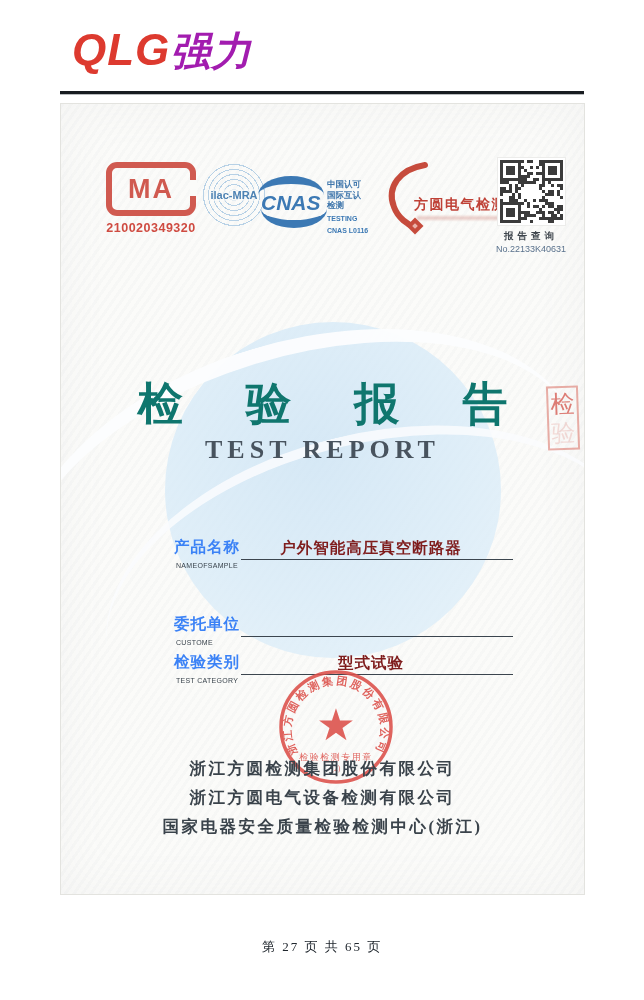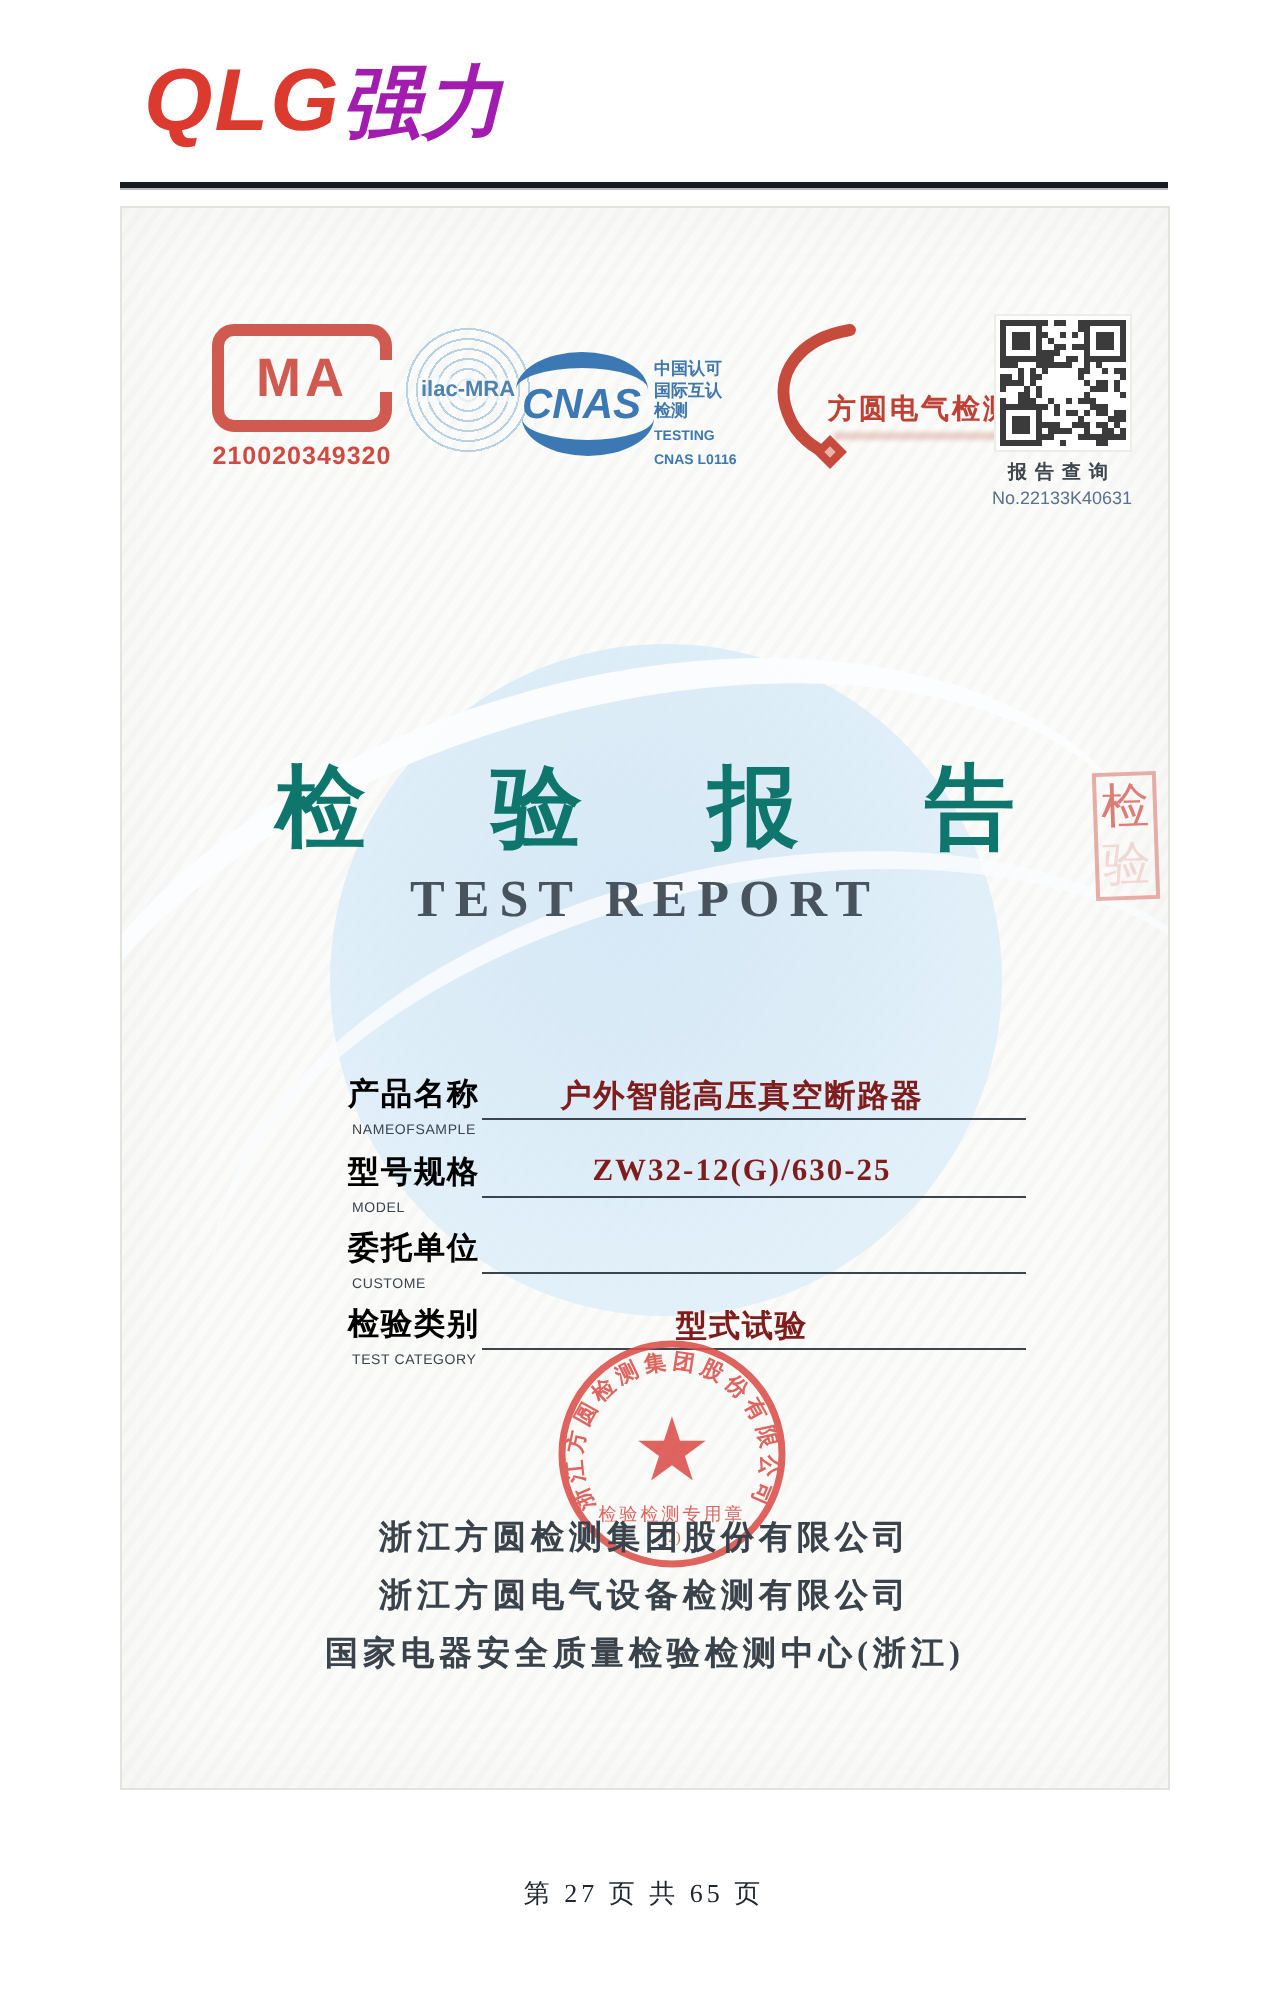--- a/index.html
+++ b/index.html
@@ -70,21 +70,21 @@
   .title-en{position:absolute;left:0;right:0;top:331px;text-align:center;font-size:26px;
     font-weight:bold;color:#48535e;letter-spacing:5px;}
   
   .side-stamp{position:absolute;left:486px;top:282px;width:32px;height:64px;box-sizing:border-box;
     border:2px solid rgba(223,139,130,.7);transform:rotate(-2deg);text-align:center;
     color:rgba(214,94,85,.8);font-size:24px;line-height:29px;padding-top:2px;}
   .side-stamp .c2{opacity:.25;display:block;}
   
   .frow{position:absolute;left:113px;width:339px;height:34px;}
   .frow .flabel{position:absolute;left:0;top:0;font-size:15.5px;font-weight:600;
-    color:#000000;letter-spacing:1px;}
+    color:#3b82f6;letter-spacing:1px;}
   .frow .fline{position:absolute;left:67px;right:0;top:22px;border-bottom:1.5px solid #3b454e;}
   .frow .fvalue{position:absolute;left:67px;right:12px;top:1px;text-align:center;font-size:15.5px;
     font-weight:600;color:#7f1d1d;letter-spacing:1px;white-space:nowrap;}
   .frow .fsub{position:absolute;left:2px;top:25px;font-family:"Liberation Sans",sans-serif;
     font-size:7px;color:#39434c;letter-spacing:.3px;}
   .frow1{top:433px;} .frow2{top:472px;} .frow3{top:510px;} .frow4{top:548px;}
   
   .seal{position:absolute;left:215px;top:560px;width:120px;height:128px;opacity:.88;}
   
   .companies{position:absolute;left:0;right:0;top:650px;text-align:center;}
@@ -594,26 +594,20 @@
   <div class="side-stamp">
     <span class="c1">检</span>
     <span class="c2">验</span>
   </div>
 
   <div class="frow frow1">
     <span class="flabel">产品名称</span>
     <span class="fvalue">户外智能高压真空断路器</span>
     <span class="fline"></span>
     <span class="fsub">NAMEOFSAMPLE</span>
-  </div>
-  <div class="frow frow2">
-    <span class="flabel">型号规格</span>
-    <span class="fvalue">ZW32-12(G)/630-25</span>
-    <span class="fline"></span>
-    <span class="fsub">MODEL</span>
   </div>
   <div class="frow frow3">
     <span class="flabel">委托单位</span>
     <span class="fline"></span>
     <span class="fsub">CUSTOME</span>
   </div>
   <div class="frow frow4">
     <span class="flabel">检验类别</span>
     <span class="fvalue">型式试验</span>
     <span class="fline"></span>

